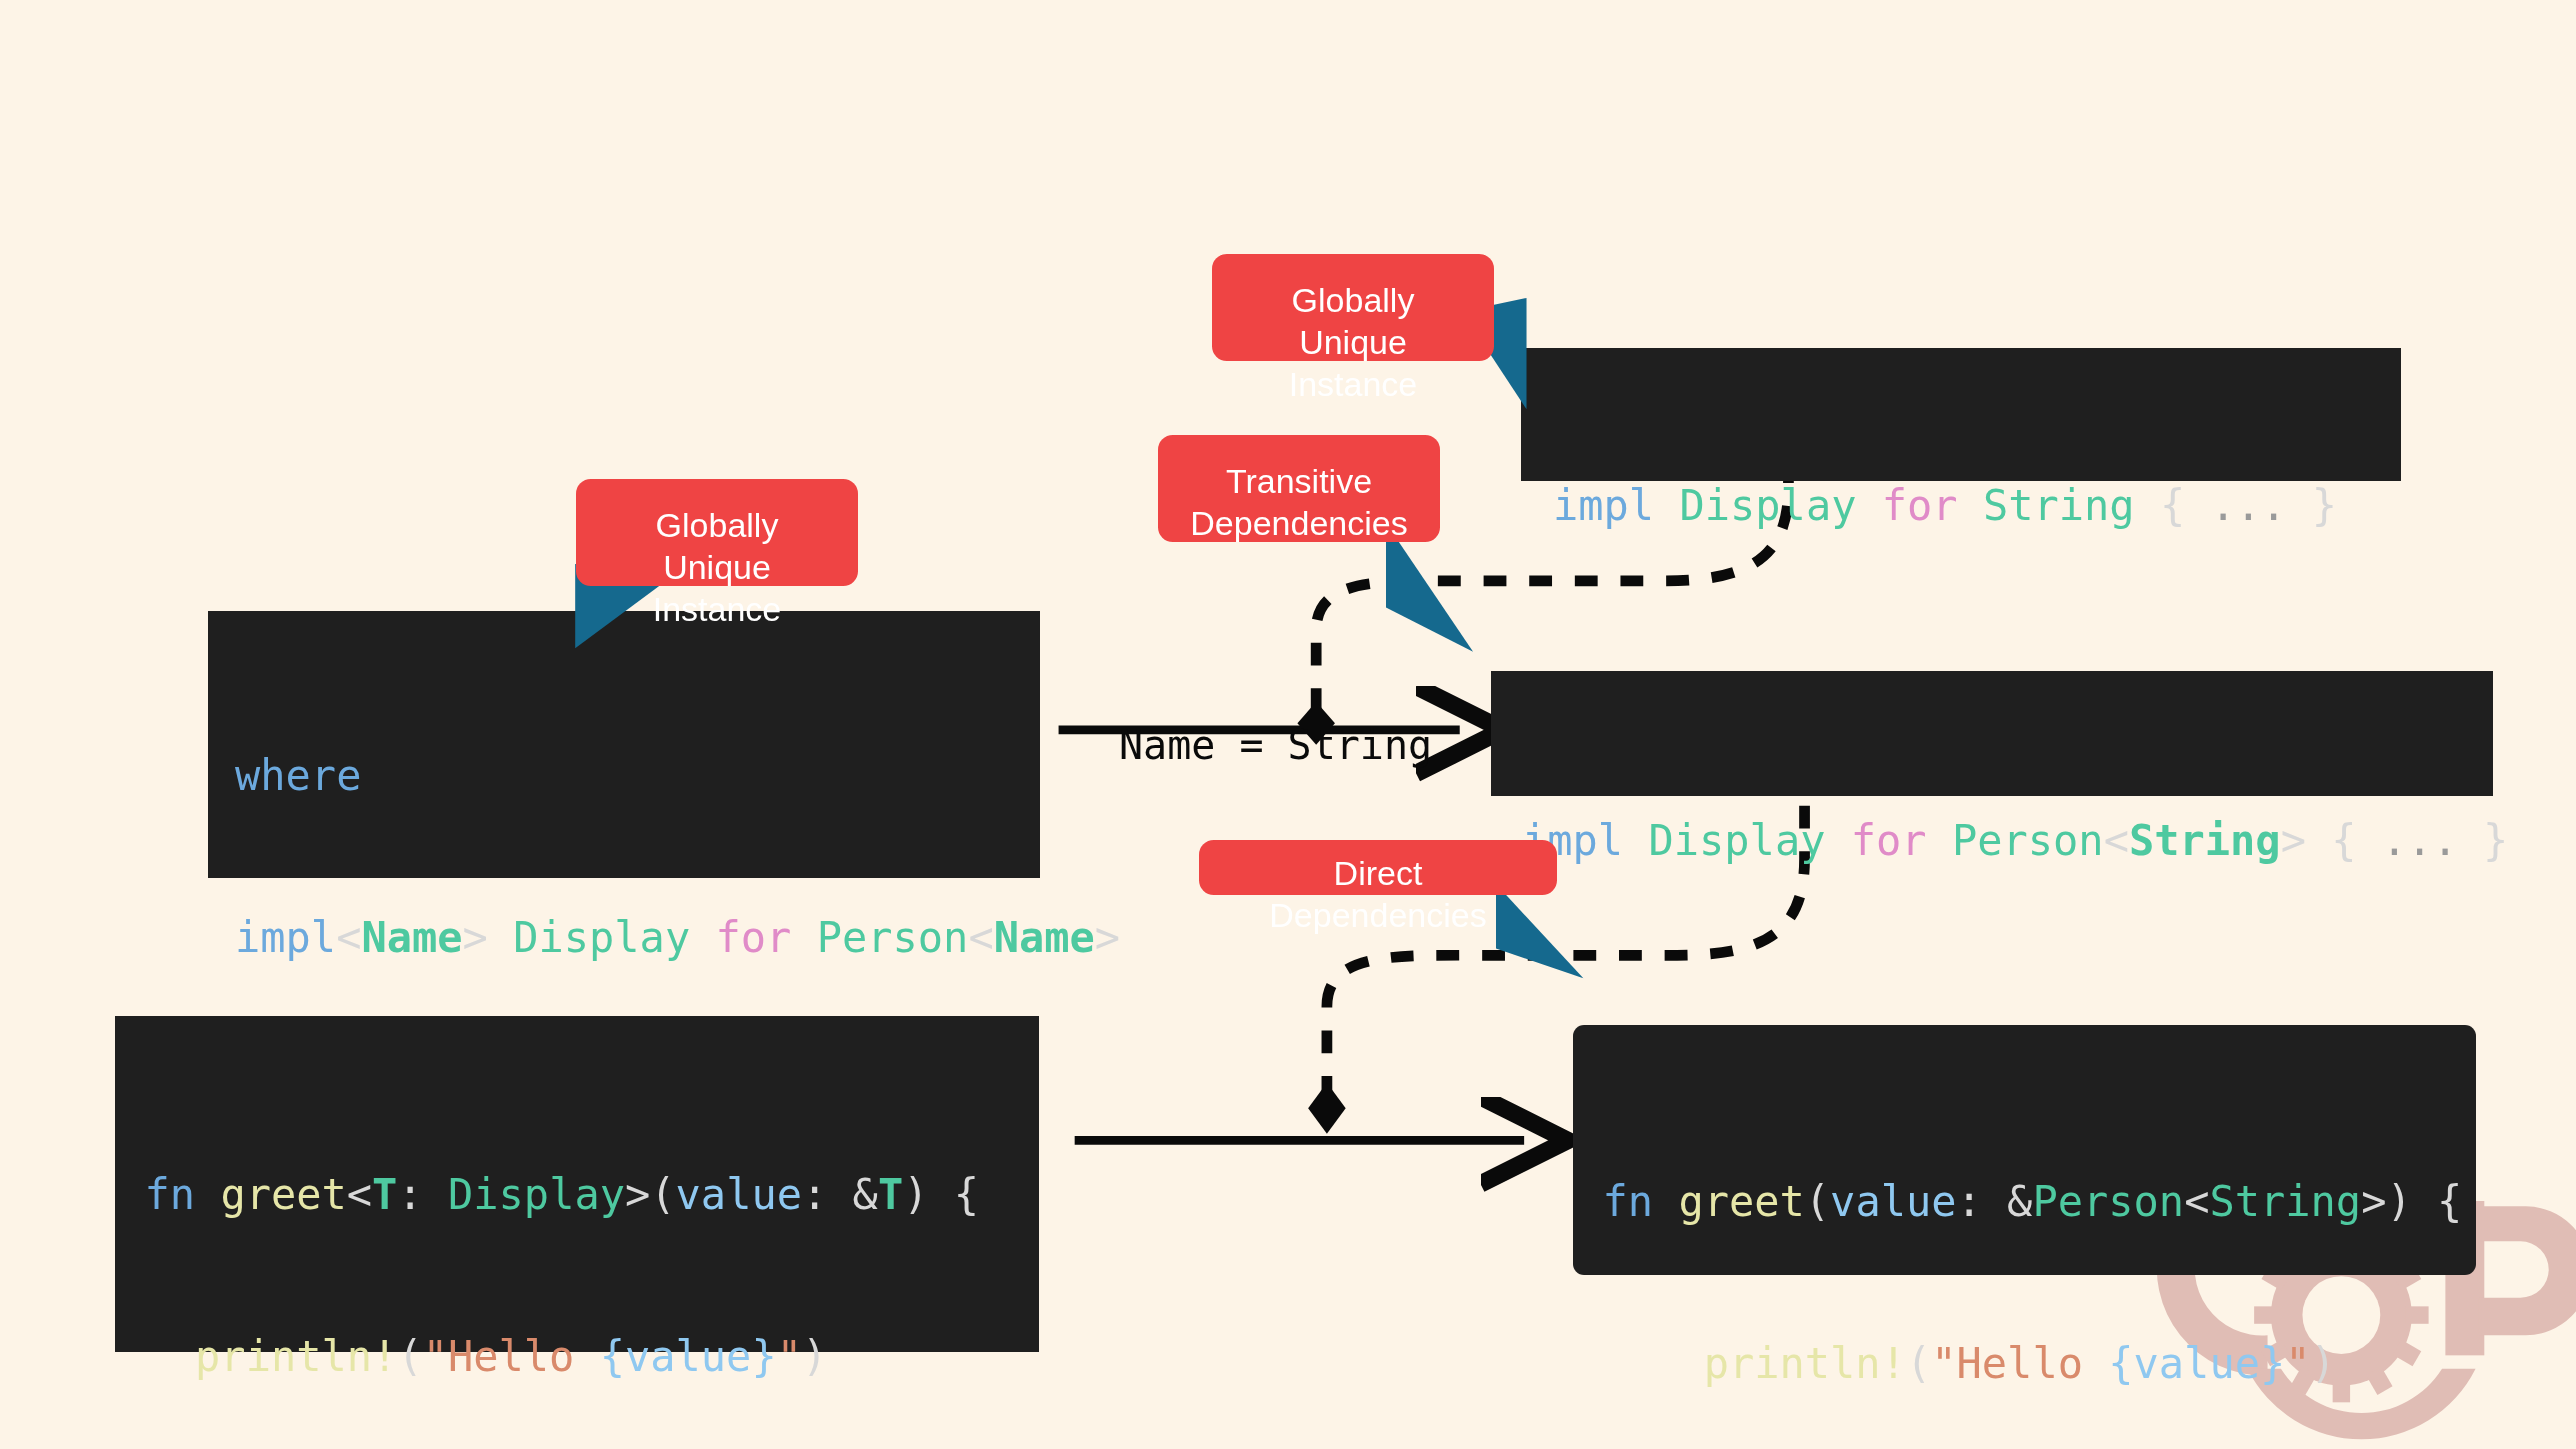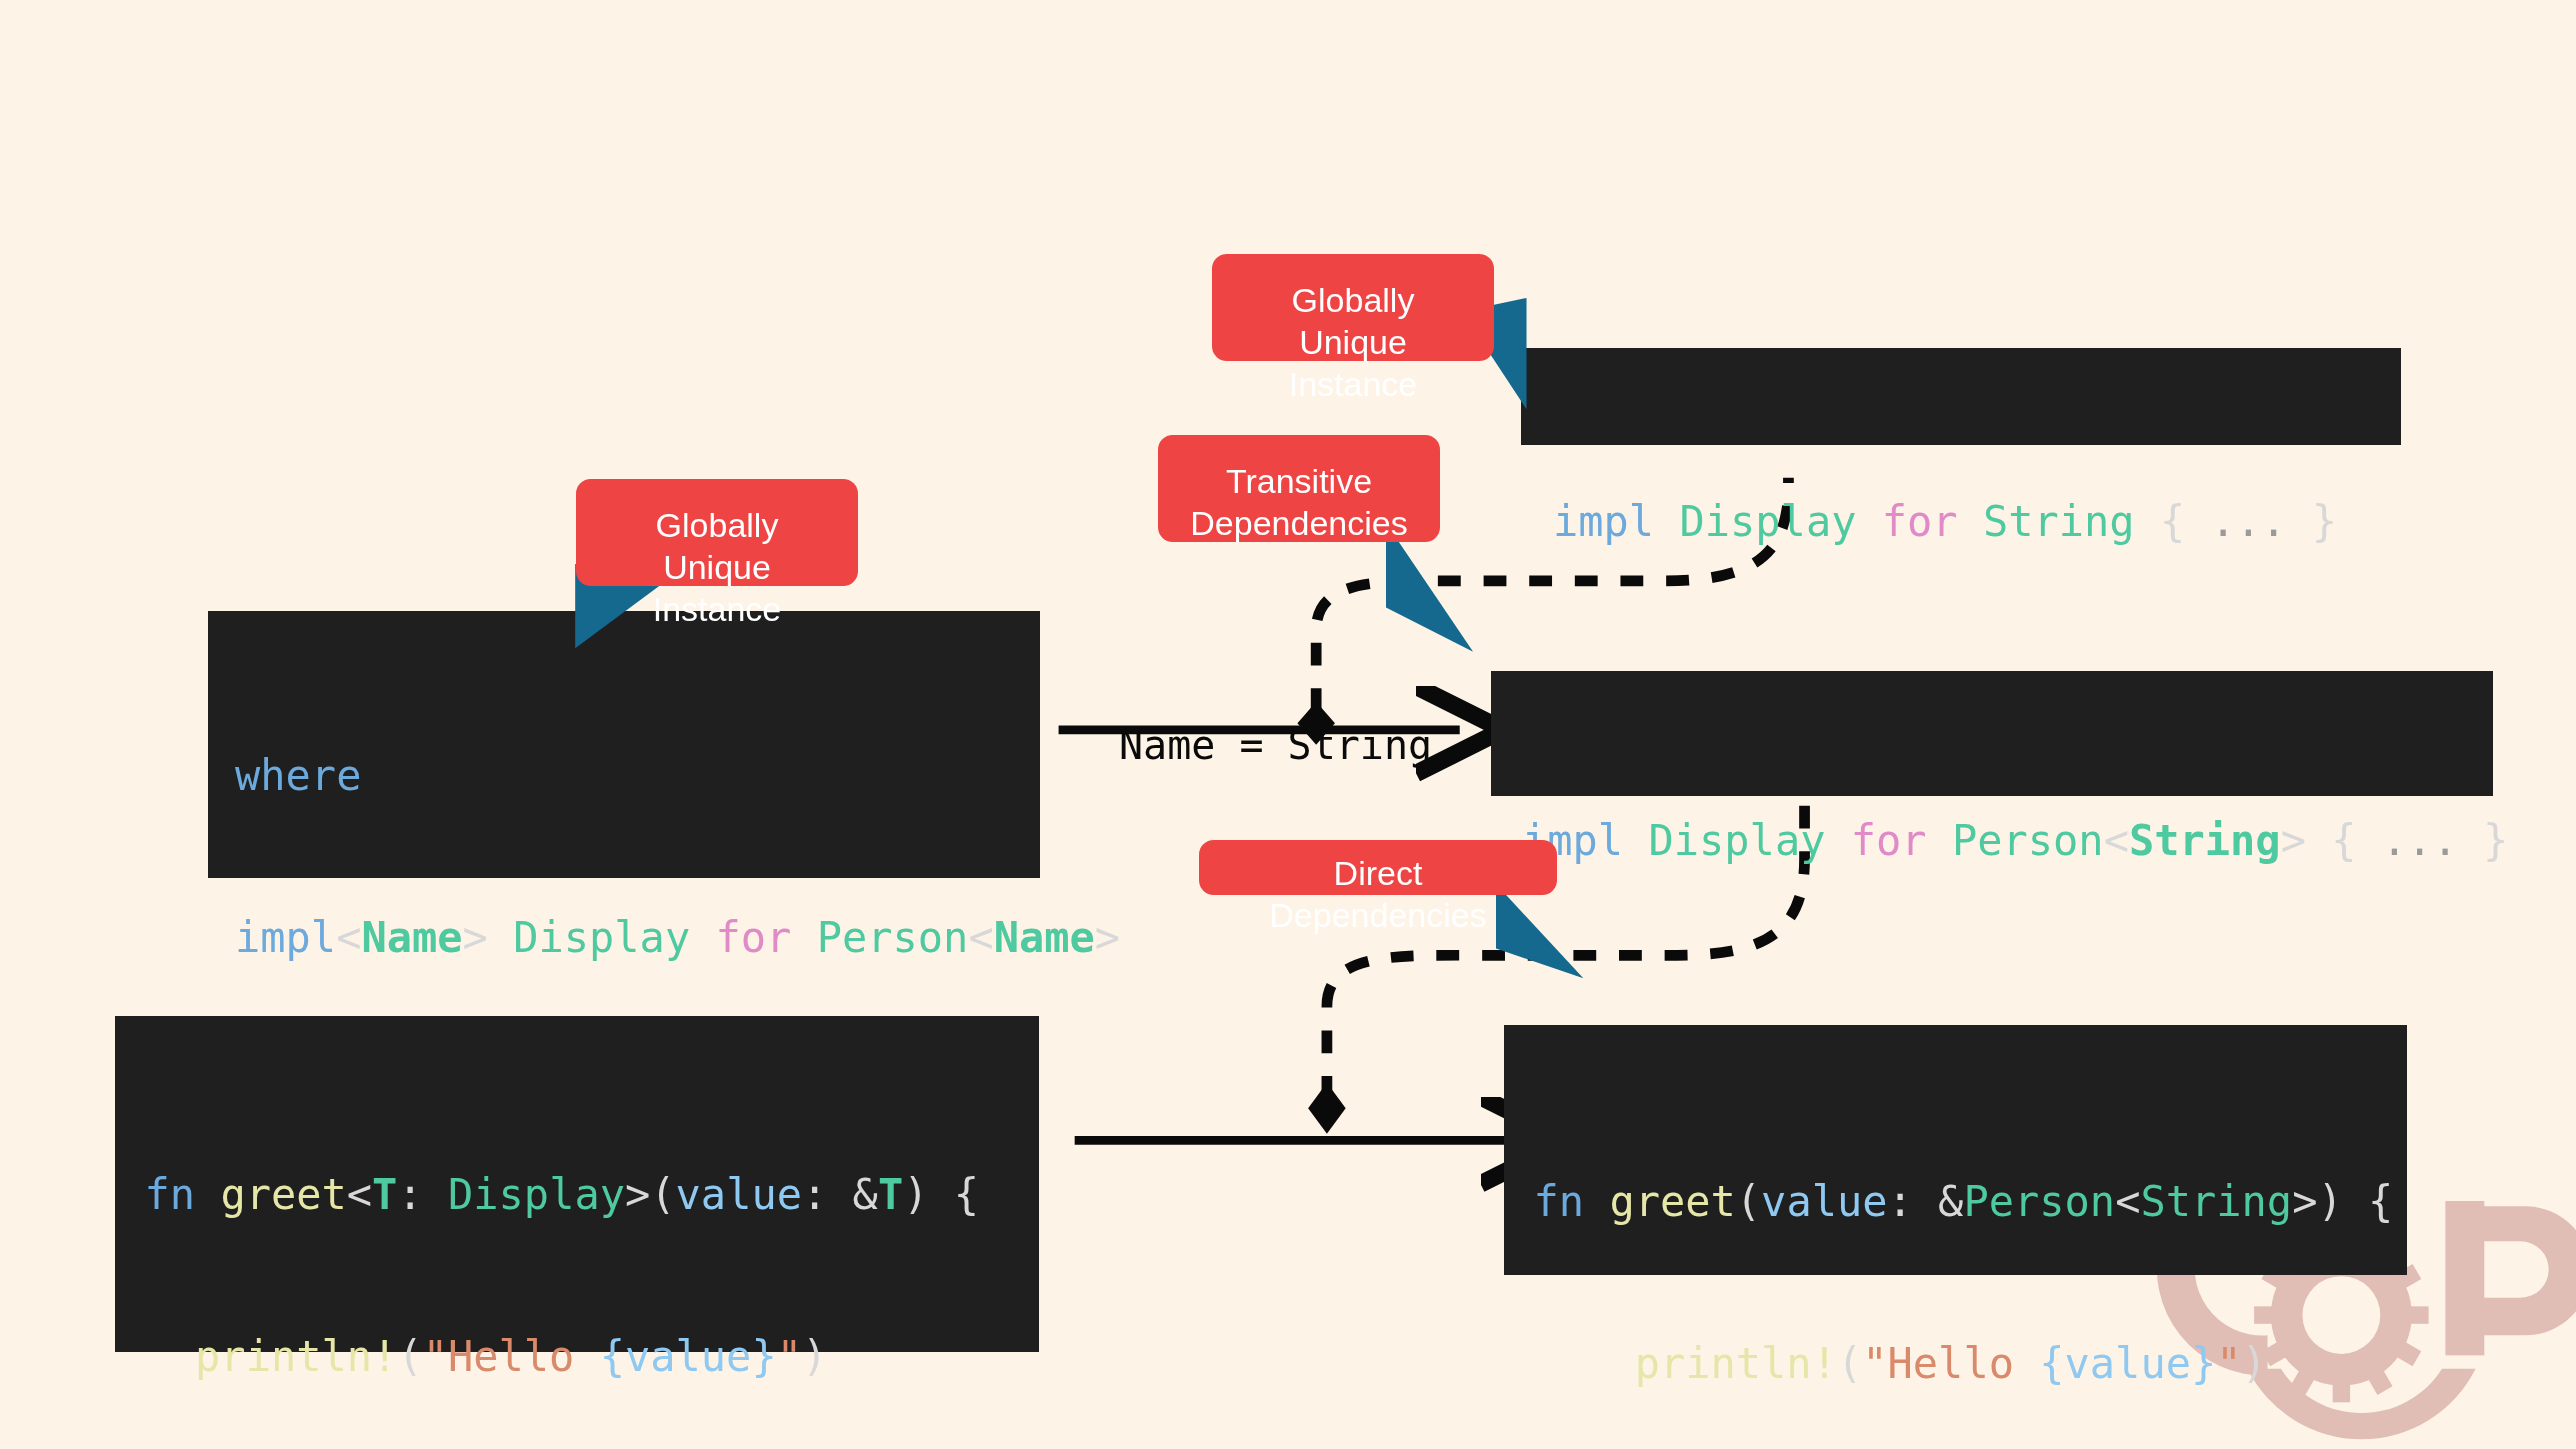--- a/index.html
+++ b/index.html
@@ -123,42 +123,42 @@
 
     <line x1="1578" y1="1088" x2="2176" y2="1088" stroke="#0A0A0A" stroke-width="13" marker-end="url(#ah)"></line>
     <polygon points="1962,1046 1990,1078 1962,1110 1934,1078" fill="#0A0A0A"></polygon>
 
     <line x1="1602" y1="1700" x2="2272" y2="1700" stroke="#0A0A0A" stroke-width="13" marker-end="url(#ah)"></line>
     <polygon points="1978,1614 2006,1652 1978,1690 1950,1652" fill="#0A0A0A"></polygon>
   </svg>
 
   <div class="alabel" style="left:1119px;top:722px;">Name = String</div>
 
-  <div class="code" style="left:1521px;top:348px;width:880px;height:97px;padding:39px 32px;">
+  <div class="code" style="left:1521px;top:348px;width:880px;height:133px;padding:23px 32px;">
     <span class="ln"><span class="kw">impl</span><span class="pun"> </span><span class="ty">Display</span><span class="pun"> </span><span class="for">for</span><span class="pun"> </span><span class="ty">String</span><span class="pun"> { </span><span class="dim">...</span><span class="pun"> }</span></span>
   </div>
 
   <div class="code" style="left:208px;top:611px;width:832px;height:267px;padding:29.5px 27px;">
     <span class="ln"><span class="kw">where</span></span>
     <span class="ln"><span class="kw">impl</span><span class="pun">&lt;</span><span class="tyb">Name</span><span class="pun">&gt; </span><span class="ty">Display</span><span class="pun"> </span><span class="for">for</span><span class="pun"> </span><span class="ty">Person</span><span class="pun">&lt;</span><span class="tyb">Name</span><span class="pun">&gt;</span></span>
     <span class="ln"><span class="pun">    </span><span class="tyb">Name</span><span class="pun">: </span><span class="ty">Display</span><span class="pun">,</span></span>
     <span class="ln"><span class="pun">{ </span><span class="dim">...</span><span class="pun"> }</span></span>
   </div>
 
   <div class="code" style="left:1491px;top:671px;width:1002px;height:125px;padding:35px 31px;">
     <span class="ln"><span class="kw">impl</span><span class="pun"> </span><span class="ty">Display</span><span class="pun"> </span><span class="for">for</span><span class="pun"> </span><span class="ty">Person</span><span class="pun">&lt;</span><span class="tyb">String</span><span class="pun">&gt; { </span><span class="dim">...</span><span class="pun"> }</span></span>
   </div>
 
   <div class="code" style="left:115px;top:1016px;width:924px;height:336px;padding:44px 29.5px;">
     <span class="ln"><span class="kw">fn</span><span class="pun"> </span><span class="fnm">greet</span><span class="pun">&lt;</span><span class="tyb">T</span><span class="pun">: </span><span class="ty">Display</span><span class="pun">&gt;(</span><span class="var">value</span><span class="pun">: &amp;</span><span class="tyb">T</span><span class="pun">) {</span></span>
     <span class="ln"><span class="pun">  </span><span class="fnm">println!</span><span class="pun">(</span><span class="str">"Hello </span><span class="var">{value}</span><span class="str">"</span><span class="pun">)</span></span>
     
   </div>
 
-  <div class="code" style="left:1504px;top:1025px;width:903px;height:250px;padding:42px 29.5px;">
+  <div class="code" style="left:1573px;top:1025px;width:903px;height:250px;padding:42px 29.5px;border-radius:11px;">
     <span class="ln"><span class="kw">fn</span><span class="pun"> </span><span class="fnm">greet</span><span class="pun">(</span><span class="var">value</span><span class="pun">: &amp;</span><span class="ty">Person</span><span class="pun">&lt;</span><span class="ty">String</span><span class="pun">&gt;) {</span></span>
     <span class="ln"><span class="pun">    </span><span class="fnm">println!</span><span class="pun">(</span><span class="str">"Hello </span><span class="var">{value}</span><span class="str">"</span><span class="pun">)</span></span>
     
   </div>
 
   <svg class="tail" style="left:1462px;top:298px;width:121px;height:114px;" viewBox="0 0 180 170" width="121" height="114">
     <polygon points="0,20 96,0 96,166" fill="#15698E"></polygon>
   </svg>
   <div class="bubble" style="left:1212px;top:254px;width:282px;height:107px;">
     <span style="white-space:pre-line;">Globally Unique

